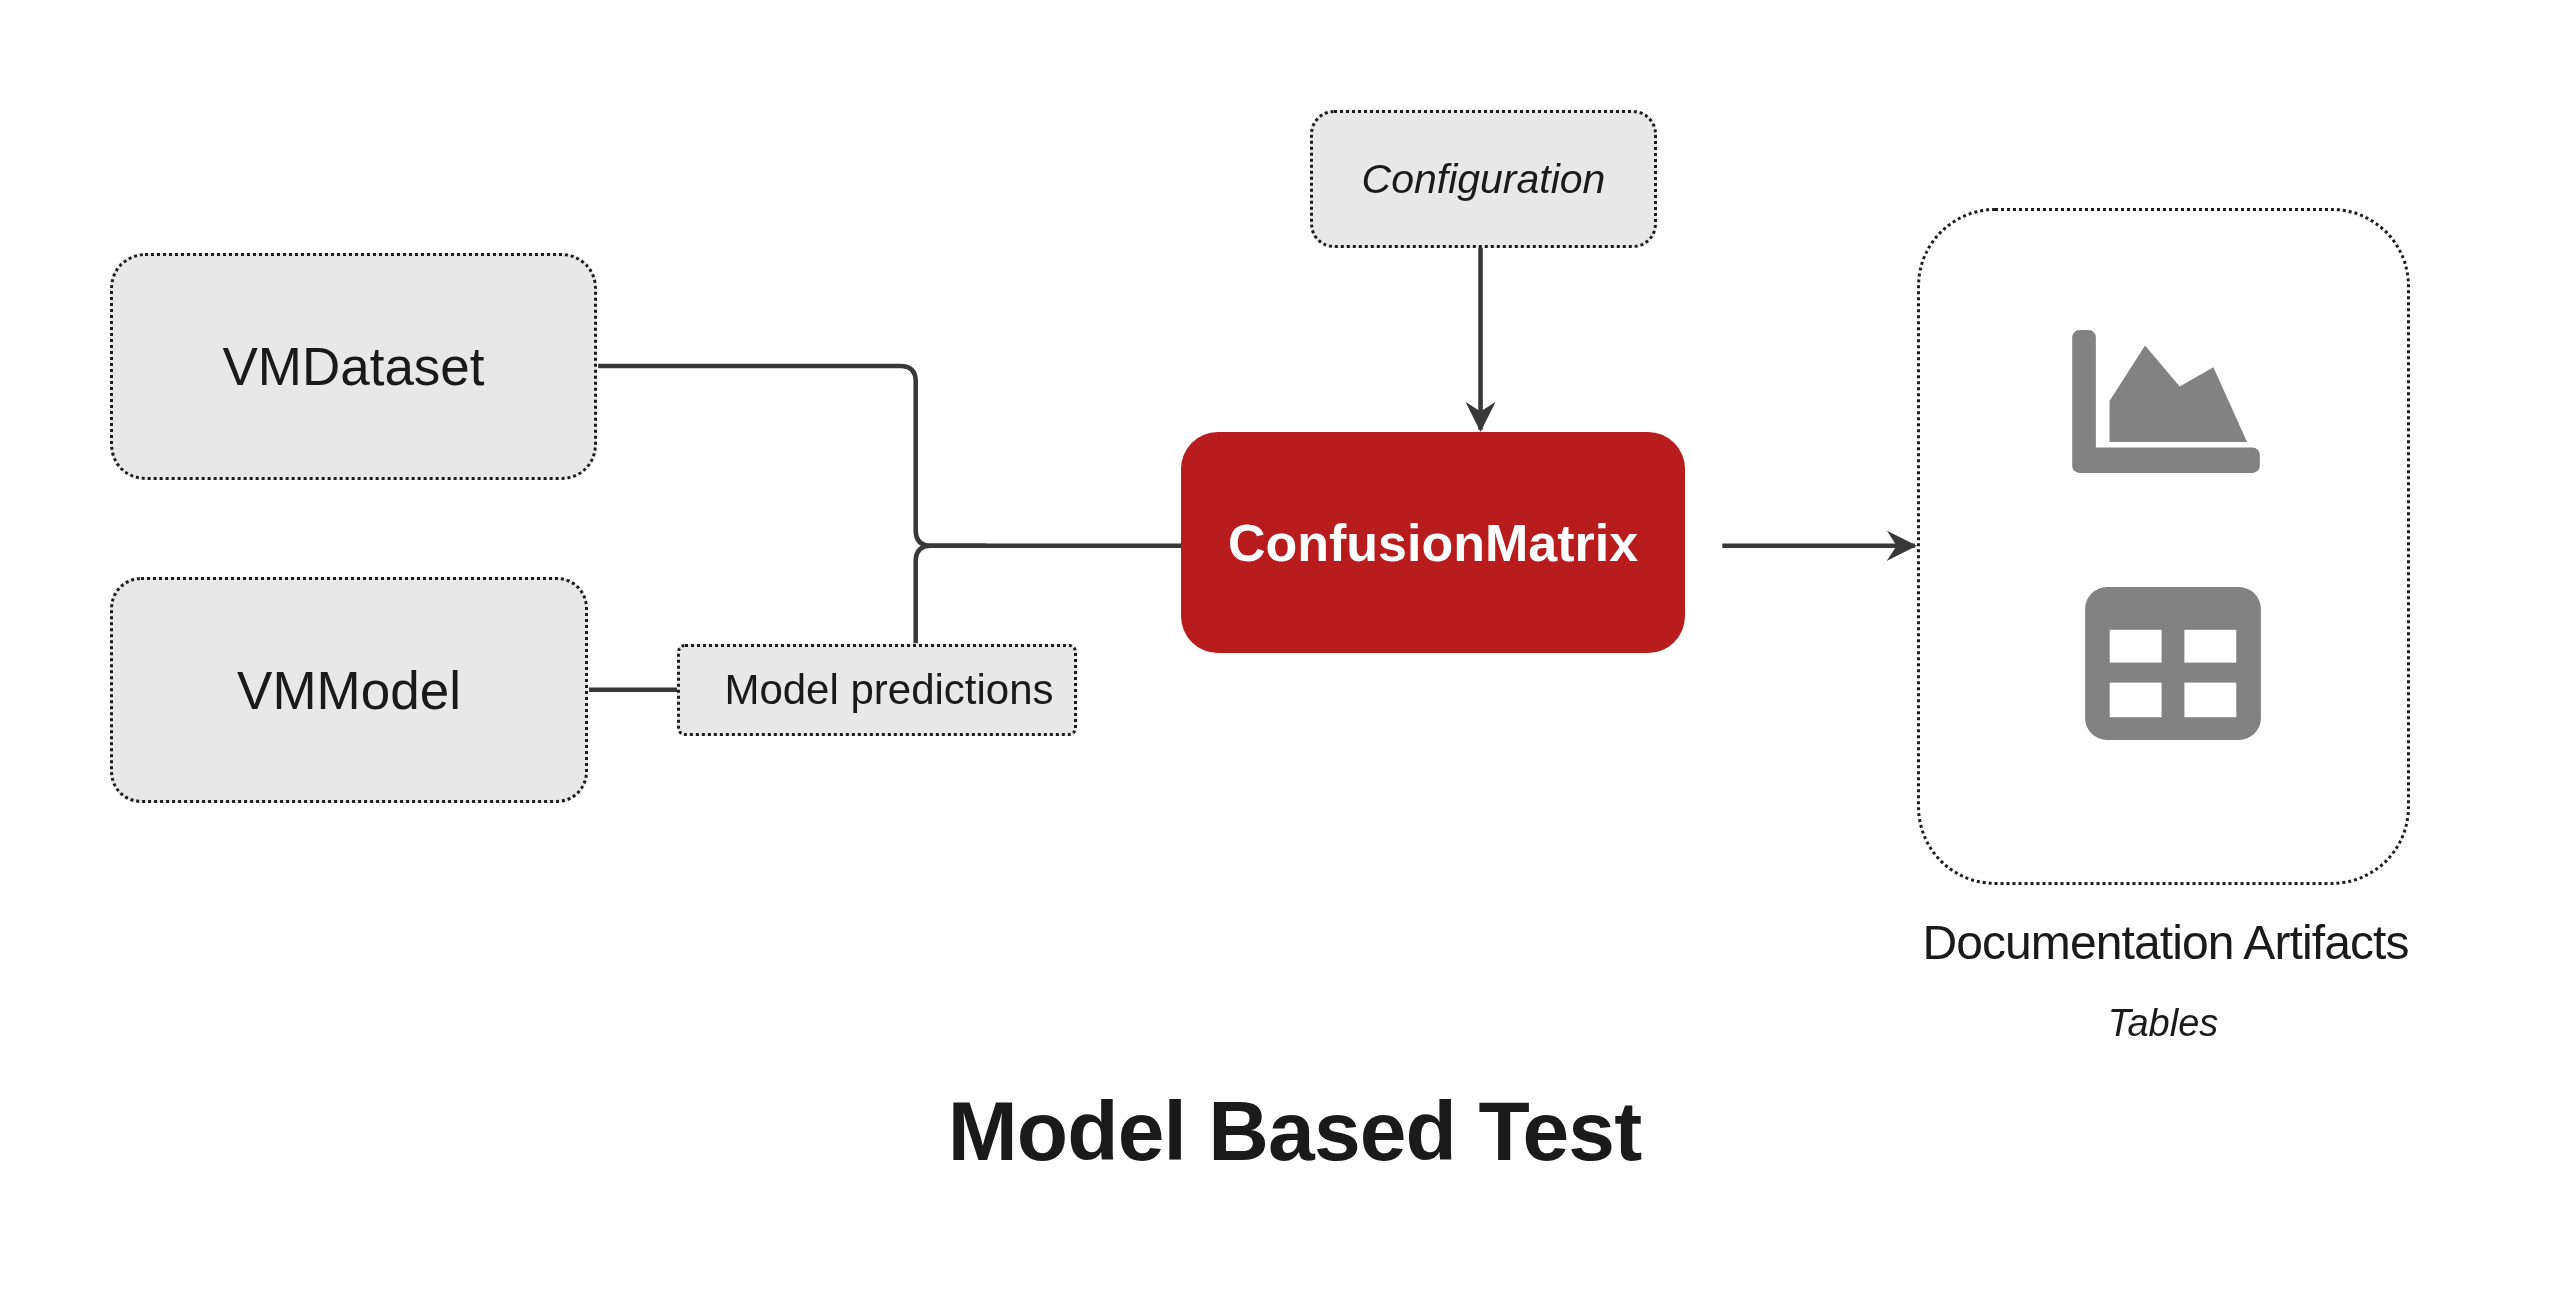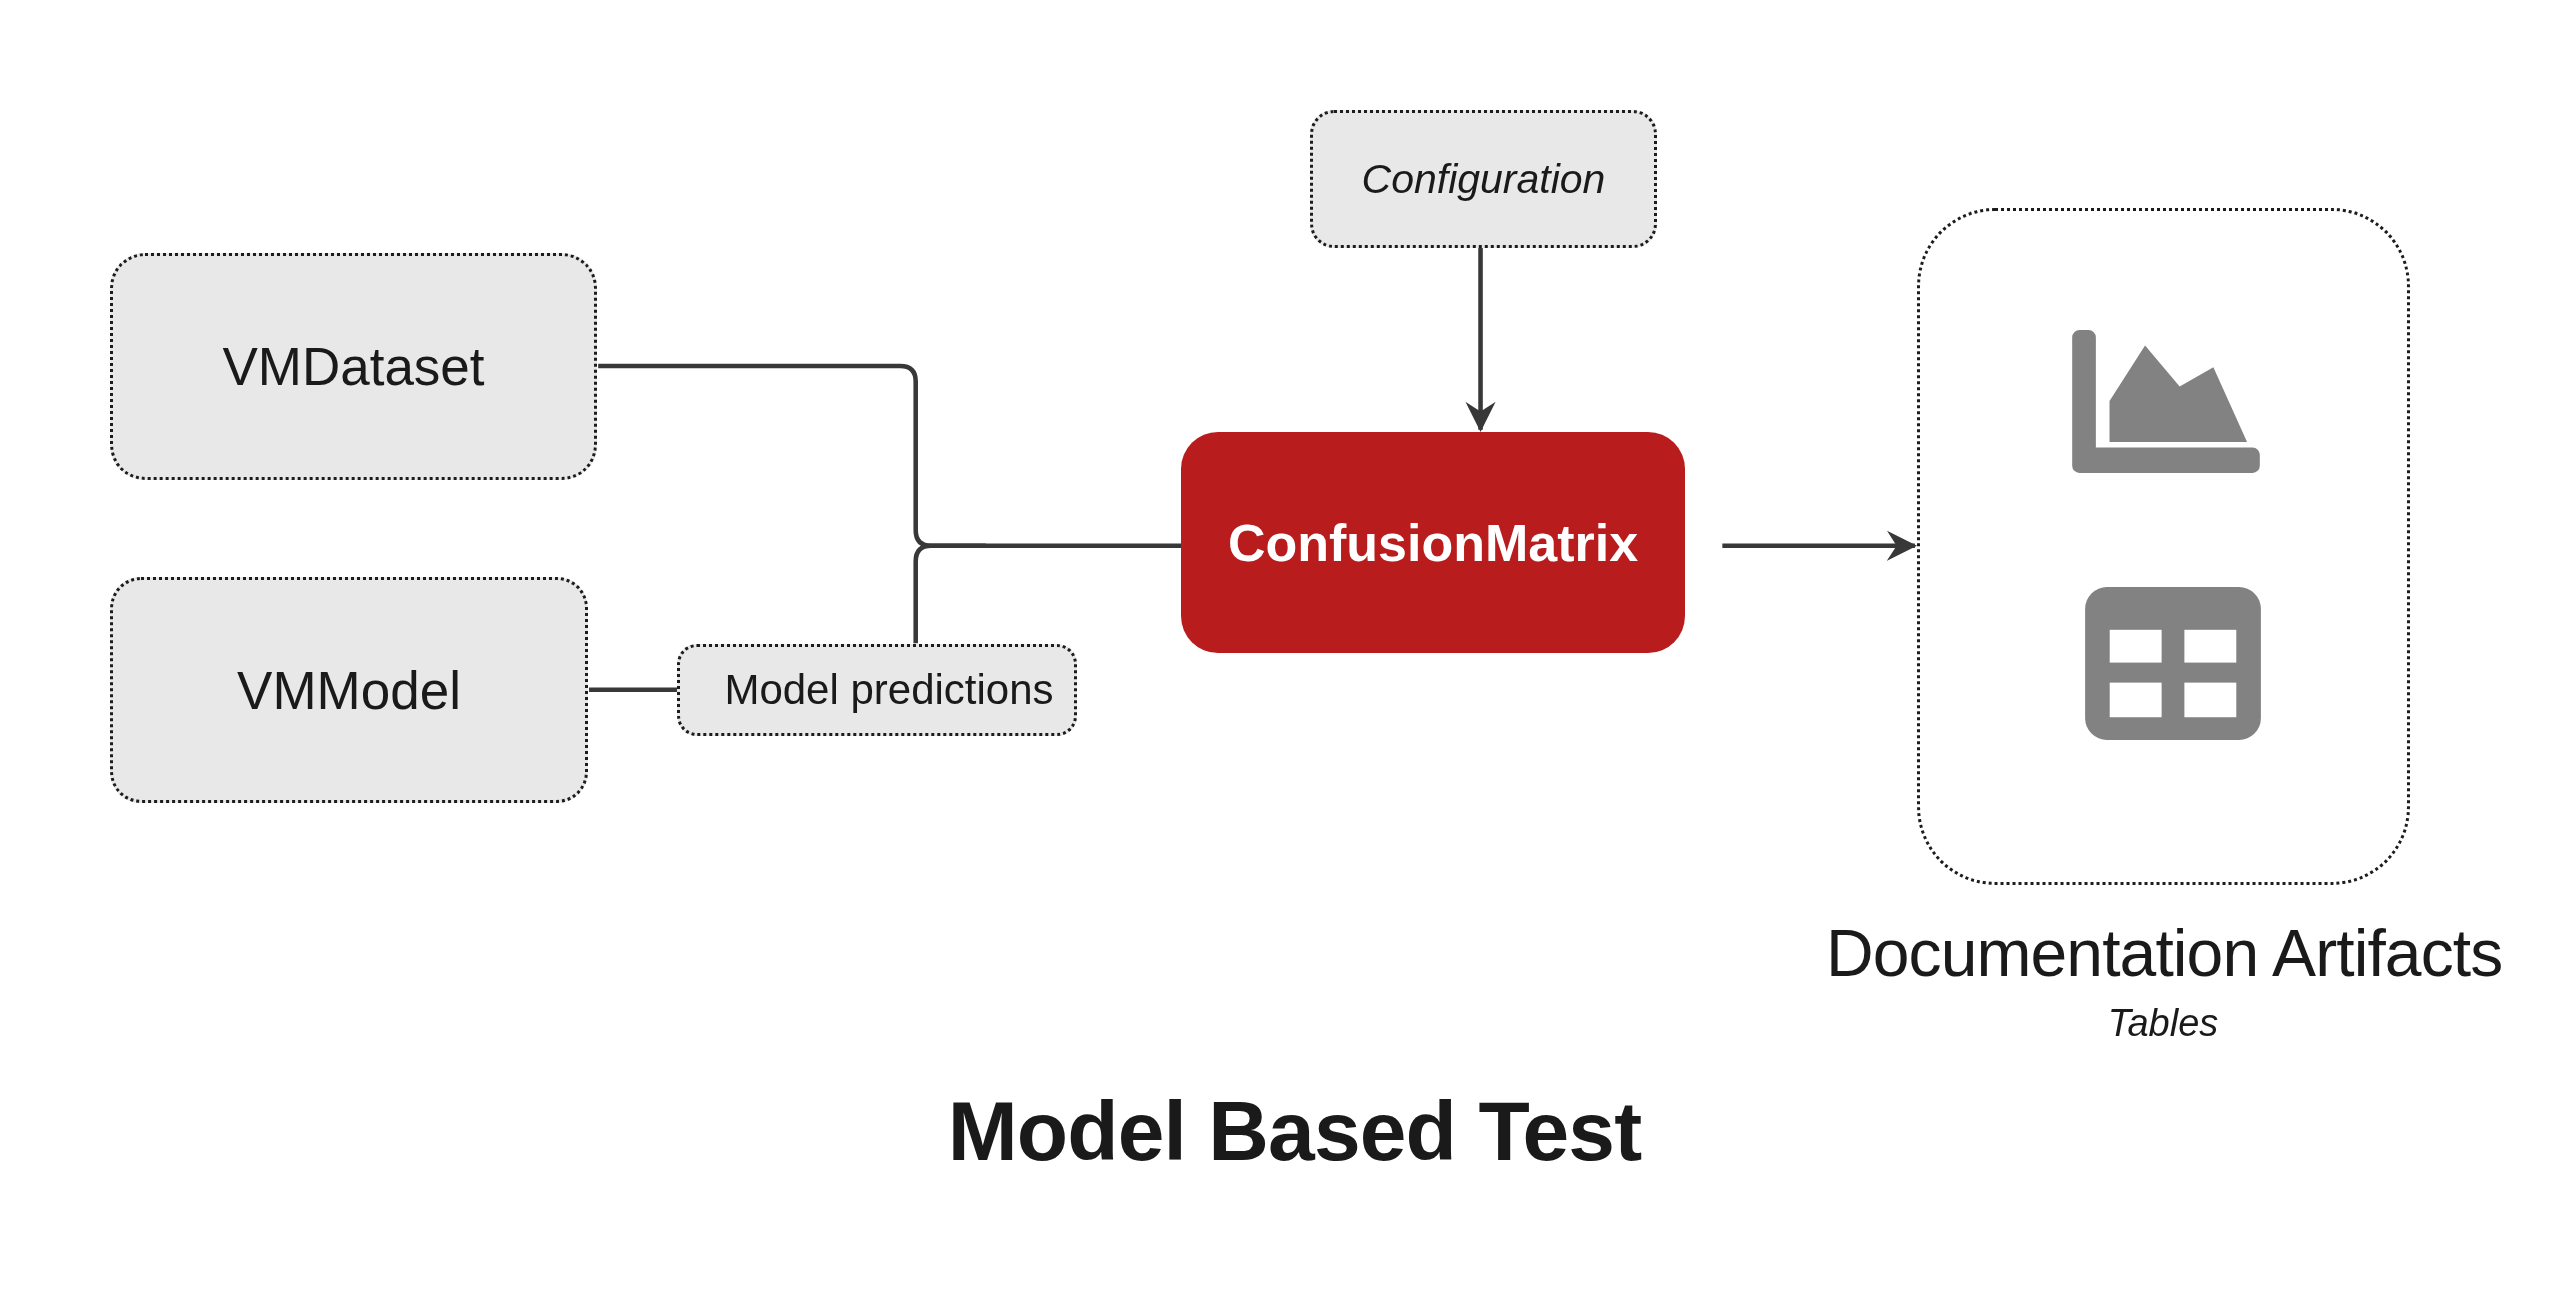--- a/index.html
+++ b/index.html
@@ -37,21 +37,21 @@
     border-radius: 35px;
     font-size: 53px;
   }
   .node-vmmodel {
     left: 110px; top: 577px; width: 478px; height: 226px;
     border-radius: 31px;
     font-size: 53px;
   }
   .node-model-predictions {
     left: 677px; top: 644px; width: 400px; height: 92px;
-    border-radius: 20px;
+    border-radius: 8px;
     font-size: 42px;
     padding-left: 24px;
   }
   .node-configuration {
     left: 1310px; top: 110px; width: 347px; height: 138px;
     border-radius: 24px;
     font-size: 41px;
     font-style: italic;
   }
   .node-confusion-matrix {
@@ -80,22 +80,22 @@
     text-align: center;
     font-style: italic;
     font-size: 38px;
     color: #1a1a1a;
   }
   .label-plots  { top: 478px; }
   .label-tables { top: 747px; margin-top: 44px; }
   .artifacts-caption {
     position: absolute;
     left: 1826px; top: 915px; width: 679px;
-    text-align: left;
-    font-size: 66px;
+    text-align: center;
+    font-size: 48px;
     color: #1a1a1a;
     letter-spacing: -0.9px;
   }
   .diagram-title {
     position: absolute;
     left: 838px; top: 1083px; width: 913px;
     text-align: center;
     font-size: 84px;
     font-weight: bold;
     color: #1a1a1a;

